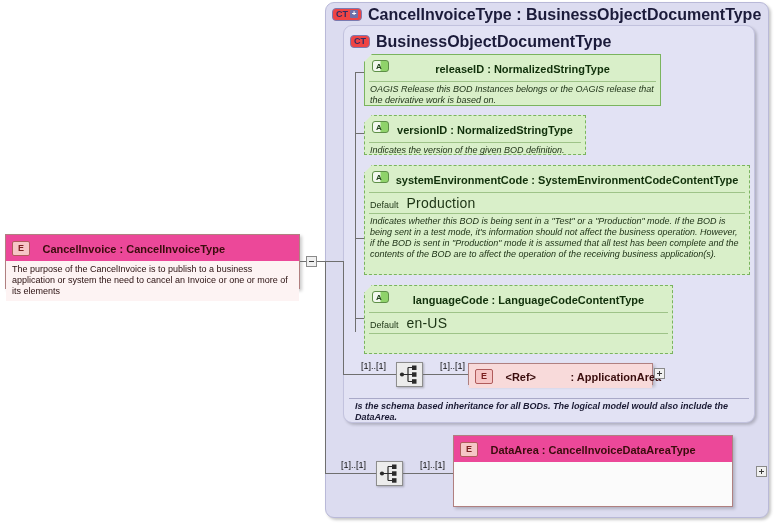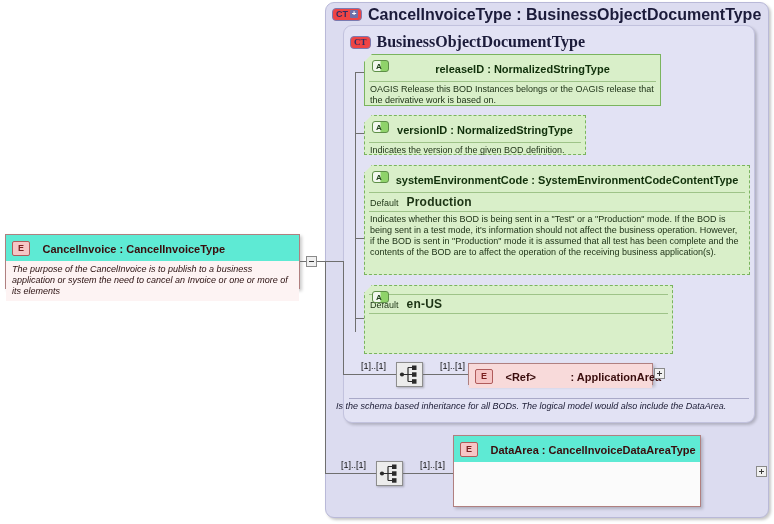--- a/index.html
+++ b/index.html
@@ -116,36 +116,37 @@
     border-top: 1px solid #9ec388;
     margin: 1px 4px 0 4px;
   }
   .attr-default {
     font-size: 9px;
     padding: 2px 5px 1px 5px;
     color: #1c3314;
     white-space: nowrap;
   }
   .attr-default .lbl { }
-  .attr-default .val { font-weight: bold; margin-left: 8px; font-size: 12px; letter-spacing: .2px; }
+  .attr-default .val { font-weight: normal; margin-left: 8px; font-size: 14px; letter-spacing: .2px; }
   .attr-doc {
     font-size: 9px;
+    font-style: italic;
     color: #1b2f14;
     line-height: 11px;
     padding: 2px 5px 4px 5px;
   }
 
   
   .elem {
     background: #fbfbfb;
     border: 1px solid #b08080;
     box-shadow: 2px 2px 3px rgba(0,0,0,0.20);
   }
   .elem-head {
-    background: #5eead4;
+    background: #ec4899;
     padding: 4px 16px 4px 6px;
     position: relative;
     white-space: nowrap;
   }
   .elem-badge {
     display: inline-block;
     width: 16px;
     height: 13px;
     border: 1px solid #b05b5b;
     border-radius: 2px;
@@ -159,21 +160,20 @@
   }
   .elem-name {
     font-size: 11px;
     font-weight: bold;
     color: #3a0d0d;
     margin-left: 8px;
     vertical-align: middle;
   }
   .elem-doc {
     font-size: 9px;
-    font-style: italic;
     color: #2a1010;
     line-height: 11px;
     padding: 3px 6px 4px 6px;
     background: #fdf3f3;
   }
   .elem-ref-head {
     background: #f8dada;
     padding: 3px 6px;
     white-space: nowrap;
   }
@@ -239,26 +239,26 @@
 <div id="canvas">
 
   <div class="abs ct-outer" style="left:325px; top:2px; width:444px; height:516px;"></div>
 
   <div class="abs ct-header" style="left:332px; top:5px;">
     <span class="ct-badge"><span>CT</span><span class="plus">+</span></span><span class="ct-title">CancelInvoiceType : BusinessObjectDocumentType</span>
   </div>
 
   <div class="abs ct-inner" style="left:343px; top:25px; width:412px; height:398px;"></div>
 
-  <div class="abs ct-header" style="left:350px; top:32px;font-family:Liberation Serif, serif;">
+  <div class="abs ct-header" style="left:350px; top:32px;">
     <span class="ct-badge">CT</span><span class="ct-title">BusinessObjectDocumentType</span>
   </div>
 
   <div class="abs anno-sep" style="left:349px; top:398px; width:400px; height:1px;"></div>
-  <div class="abs anno" style="left:336px; top:401px; width:402px;">Is the schema based inheritance for all BODs. The logical model would also include the DataArea.</div>
+  <div class="abs anno" style="left:355px; top:401px; width:402px;font-weight:bold;">Is the schema based inheritance for all BODs. The logical model would also include the DataArea.</div>
 
   <div class="abs line-v" style="left:355px; top:72px; width:1px; height:260px;"></div>
   <div class="abs line-h" style="left:355px; top:72px; width:9px; height:1px;"></div>
   <div class="abs line-h" style="left:355px; top:133px; width:9px; height:1px;"></div>
   <div class="abs line-h" style="left:355px; top:238px; width:9px; height:1px;"></div>
   <div class="abs line-h" style="left:355px; top:318px; width:9px; height:1px;"></div>
 
   <div class="abs attr" style="left:364px; top:54px; width:297px; height:52px;">
     <div class="attr-head">
       <span class="attr-badge">A</span>
@@ -286,20 +286,21 @@
     <div class="attr-default">
       <span class="lbl">Default</span><span class="val">Production</span>
     </div>
     <div class="attr-sep"></div>
     <div class="attr-doc">Indicates whether this BOD is being sent in a "Test" or a "Production" mode. If the BOD is being sent in a test mode, it's information should not affect the business operation. However, if the BOD is sent in "Production" mode it is assumed that all test has been complete and the contents of the BOD are to affect the operation of the receiving business application(s).</div>
   </div>
 
   <div class="abs attr optional" style="left:364px; top:285px; width:309px; height:69px;">
     <div class="attr-head">
       <span class="attr-badge">A</span>
+      <span class="attr-name">languageCode : LanguageCodeContentType</span>
     </div>
     <div class="attr-sep"></div>
     <div class="attr-default">
       <span class="lbl">Default</span><span class="val">en-US</span>
     </div>
     <div class="attr-sep"></div>
   </div>
 
   <div class="abs elem" style="left:5px; top:234px; width:295px; height:55px;">
     <div class="elem-head">
@@ -354,21 +355,21 @@
       <path d="M7 11.5 H11 M11 4.5 V18.5 M11 4.5 H15 M11 11.5 H15 M11 18.5 H15" stroke="#2a2a2a" stroke-width="1.2" fill="none"></path>
       <rect x="15" y="2.5" width="4.5" height="4.5" fill="#2a2a2a"></rect>
       <rect x="15" y="9.3" width="4.5" height="4.5" fill="#2a2a2a"></rect>
       <rect x="15" y="16.2" width="4.5" height="4.5" fill="#2a2a2a"></rect>
     </svg>
   </div>
 
   <div class="abs line-h" style="left:403px; top:473px; width:50px; height:1px;"></div>
   <div class="abs card" style="left:420px; top:460px;">[1]..[1]</div>
 
-  <div class="abs elem" style="left:453px; top:435px; width:248px; height:72px;">
+  <div class="abs elem" style="left:453px; top:435px; width:280px; height:72px;">
     <div class="elem-head">
       <span class="elem-badge">E</span>
       <span class="elem-name">DataArea : CancelInvoiceDataAreaType</span>
     </div>
   </div>
   <div class="abs expander" style="left:756px; top:466px;">
     <div class="abs bar-h"></div>
     <div class="abs bar-v"></div>
   </div>
 

